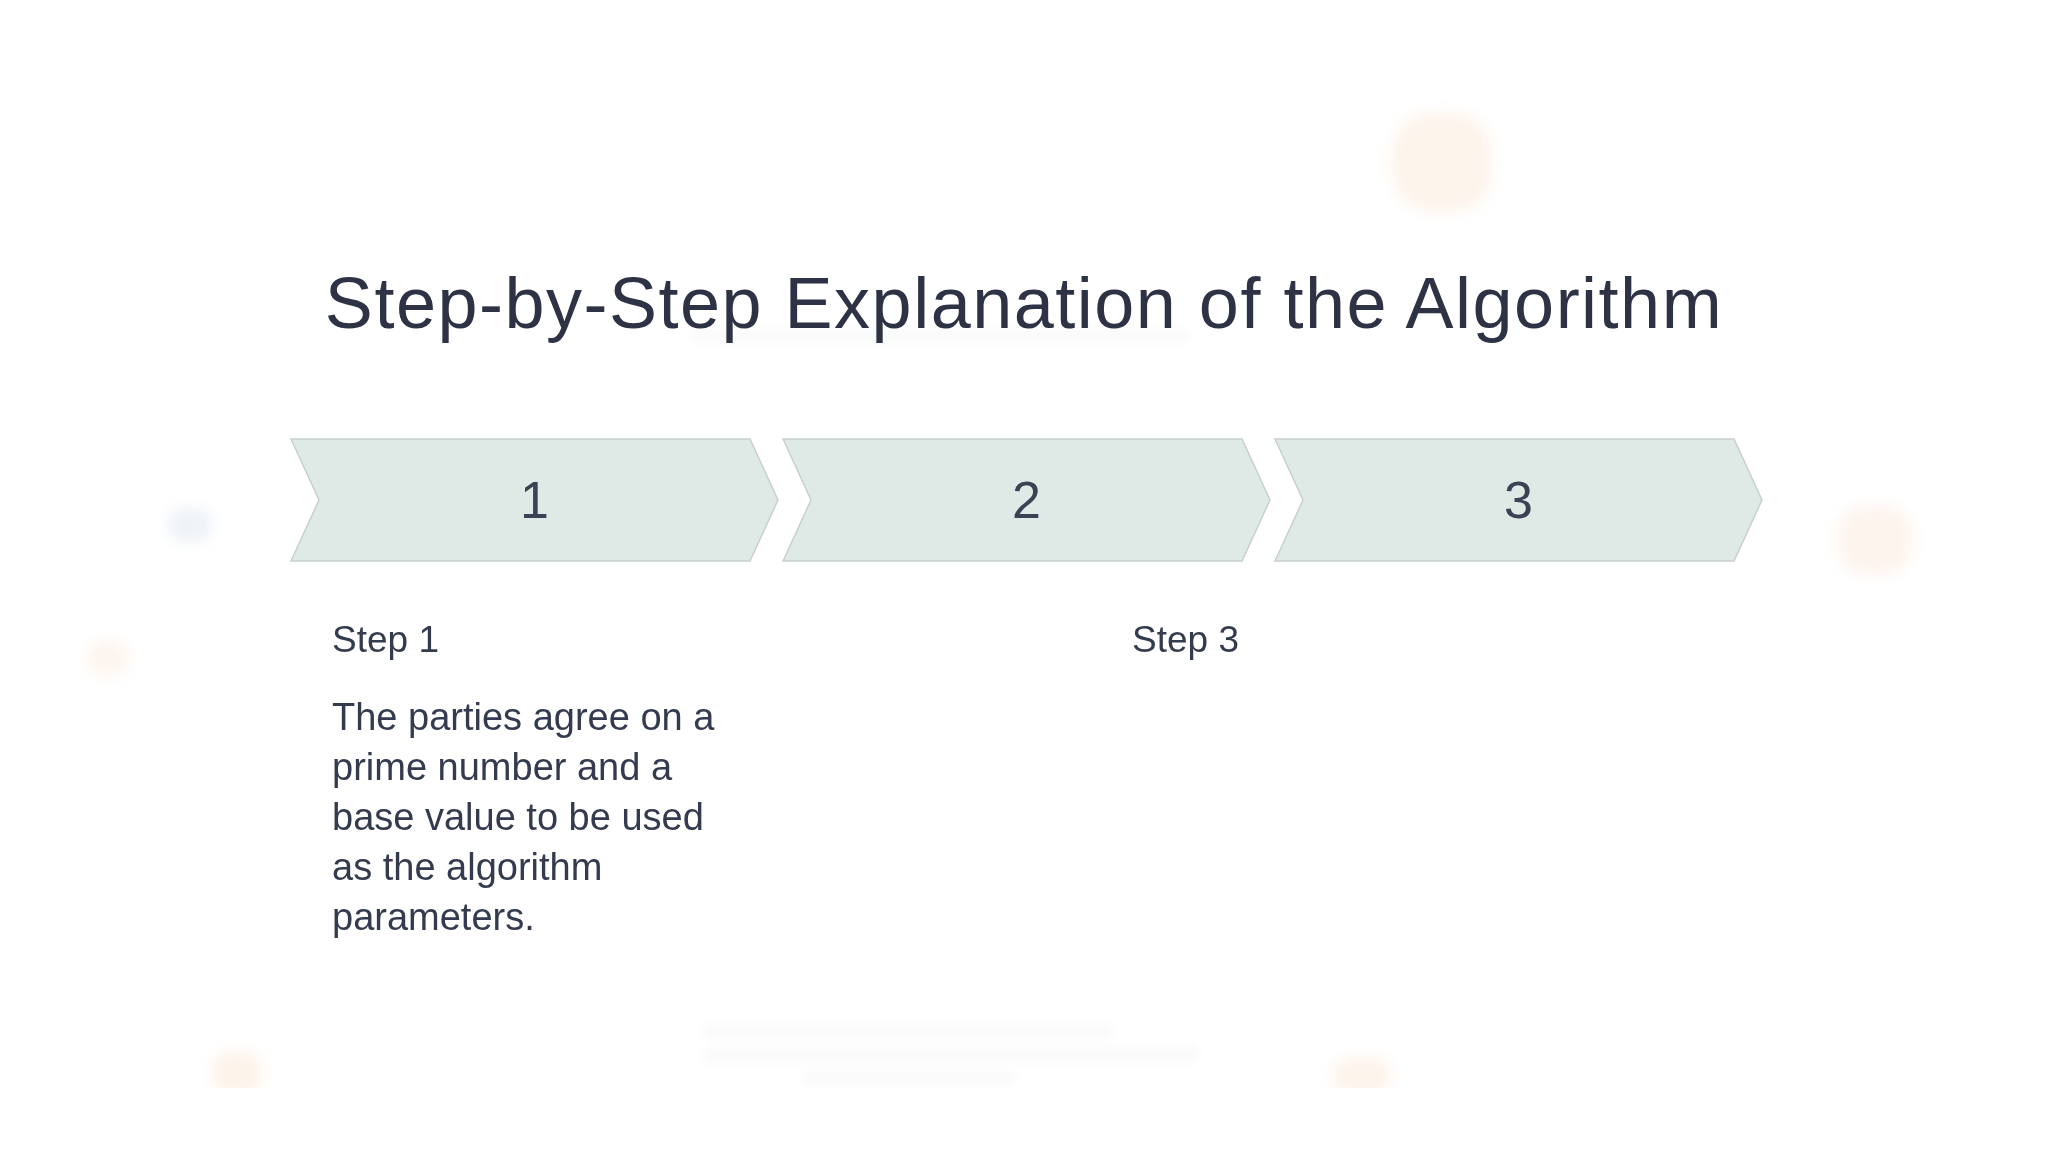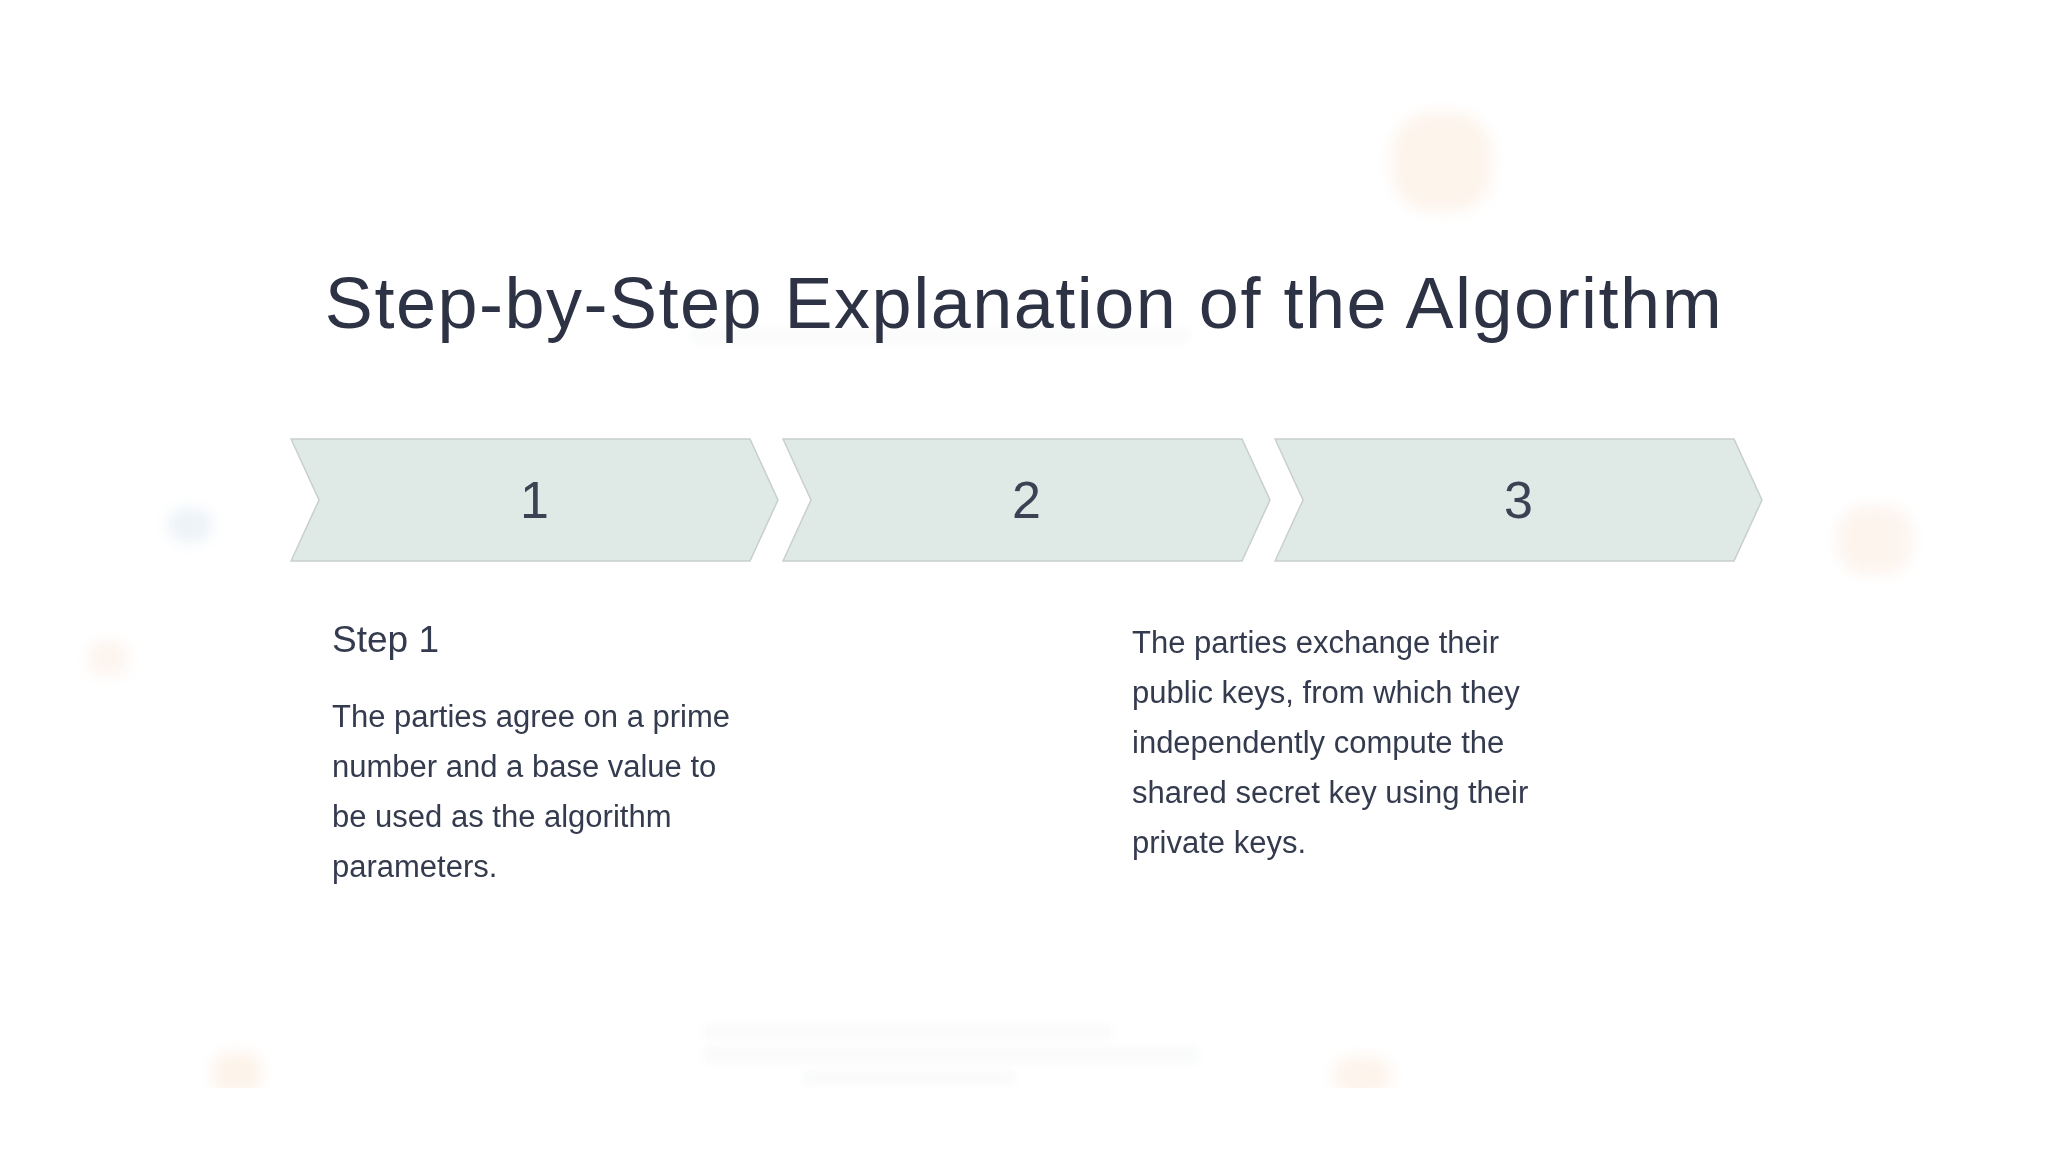--- a/index.html
+++ b/index.html
@@ -63,21 +63,21 @@
     display:grid;
     grid-template-columns:repeat(3,400px);
   }
   .step h2{
     margin:0 0 30px 0;
     font-size:37px;font-weight:400;line-height:1.2;
     color:var(--body-text,#343b4e);
   }
   .step p{
     margin:0;
-    font-size:31px;font-weight:400;line-height:50px;
+    font-size:38px;font-weight:400;line-height:50px;
     color:var(--body-text,#343b4e);
   }
 </style>
 </head>
 <body>
 
 <div class="slide">
 
   <div class="blob blob-peach-top"></div>
   <div class="blob blob-peach-right"></div>
@@ -115,17 +115,17 @@
   </div>
 
   <div class="steps">
     <div class="step">
       <h2>Step 1</h2>
       <p>The parties agree on a prime number and a base value to be used as the algorithm parameters.</p>
     </div>
     <div class="step">
     </div>
     <div class="step">
-      <p>The parties exchange their public keys, from which they independently compute the shared secret key using their private keys.</p>
+      <h2>Step 3</h2>
     </div>
   </div>
 
 </div>
 
 </body></html>

